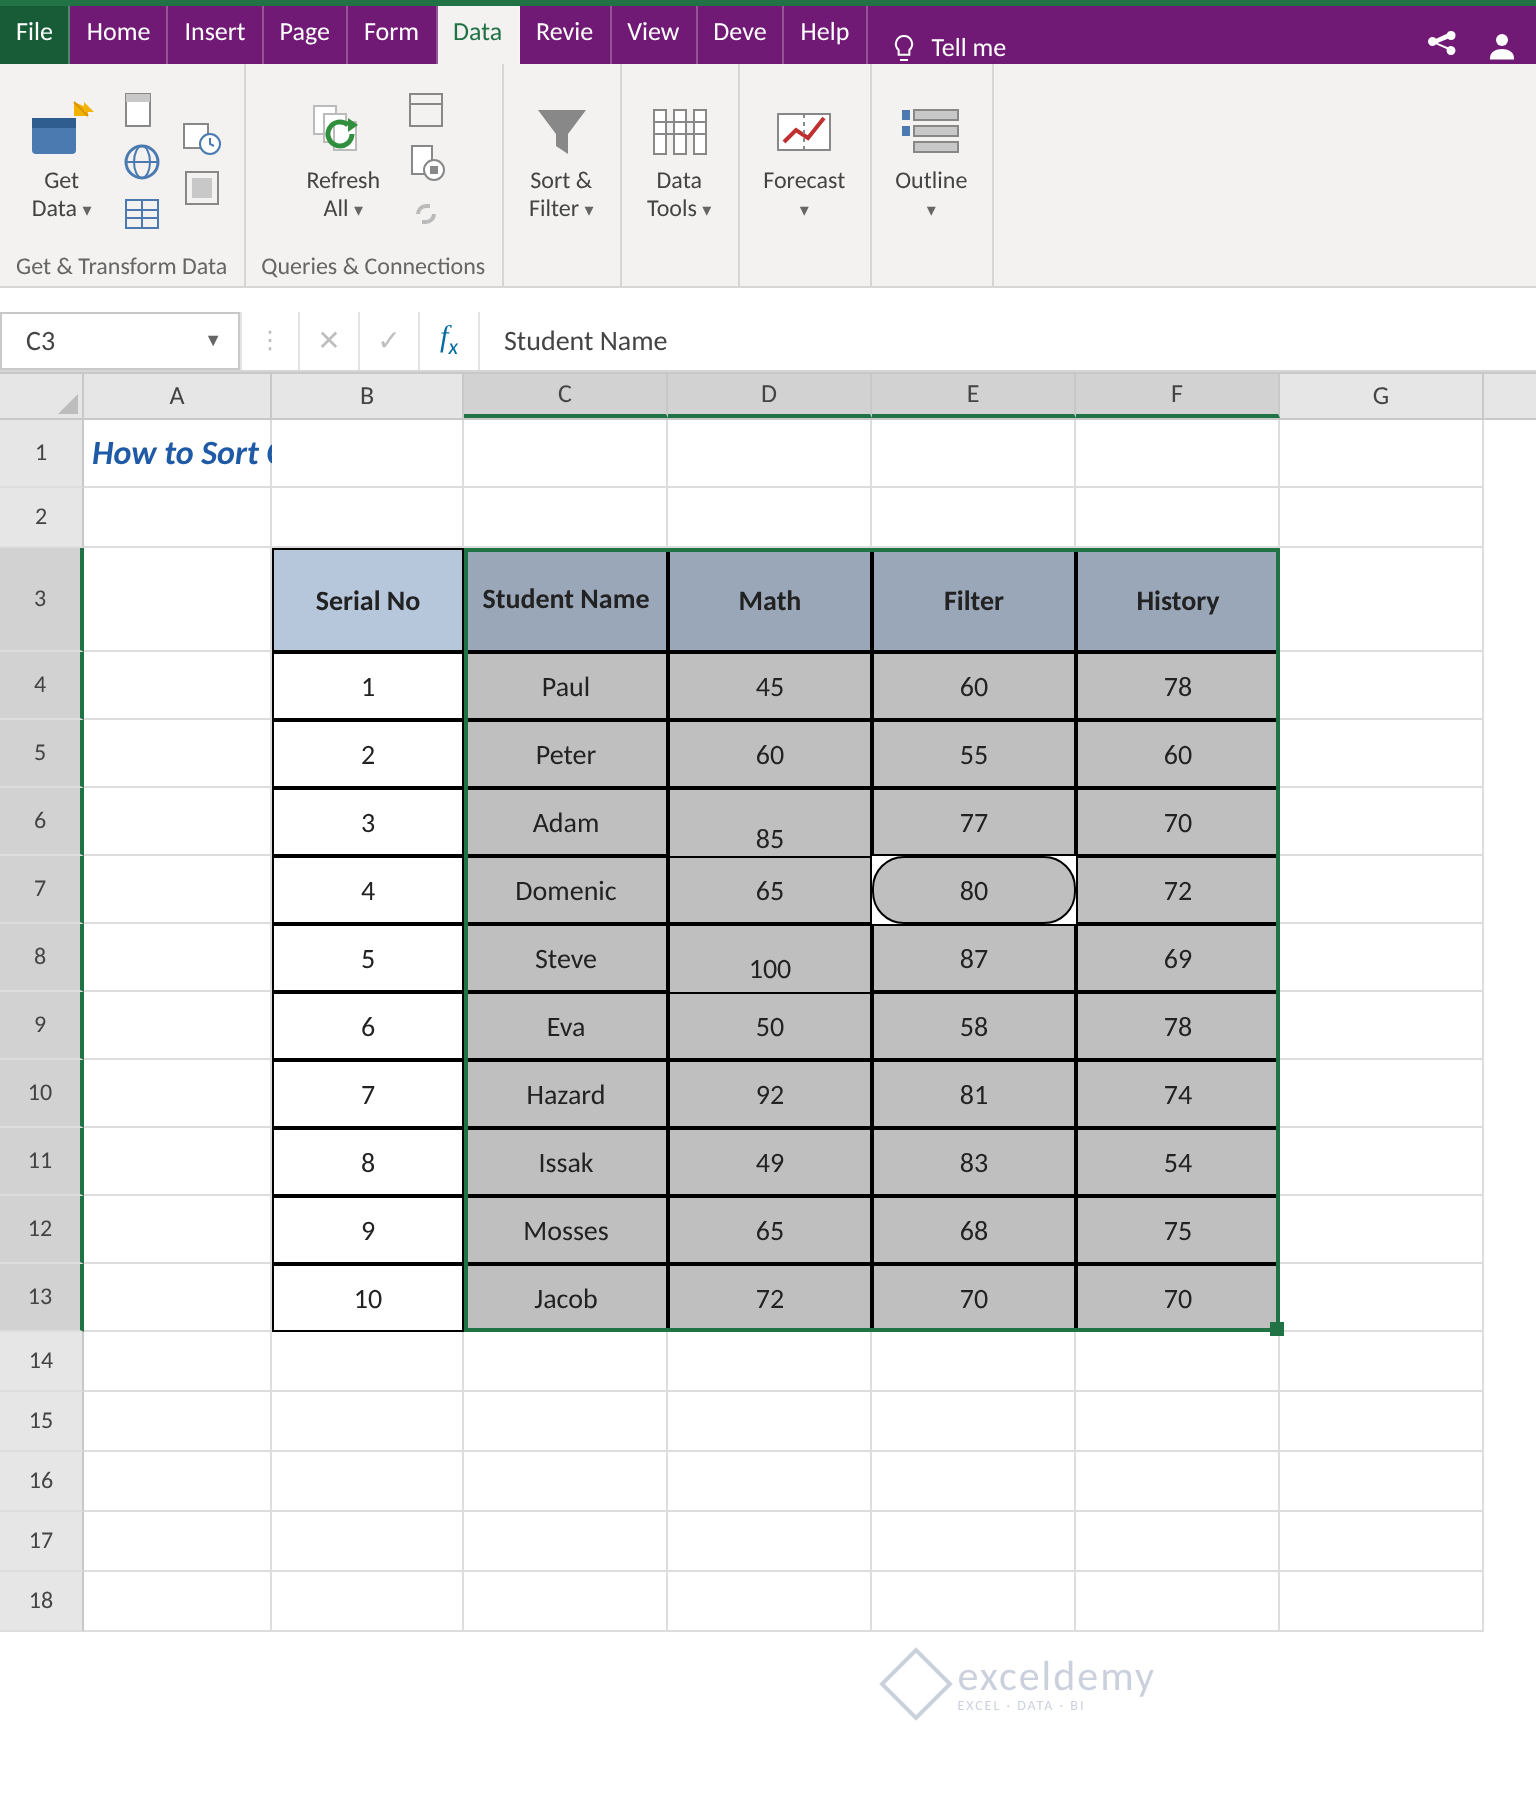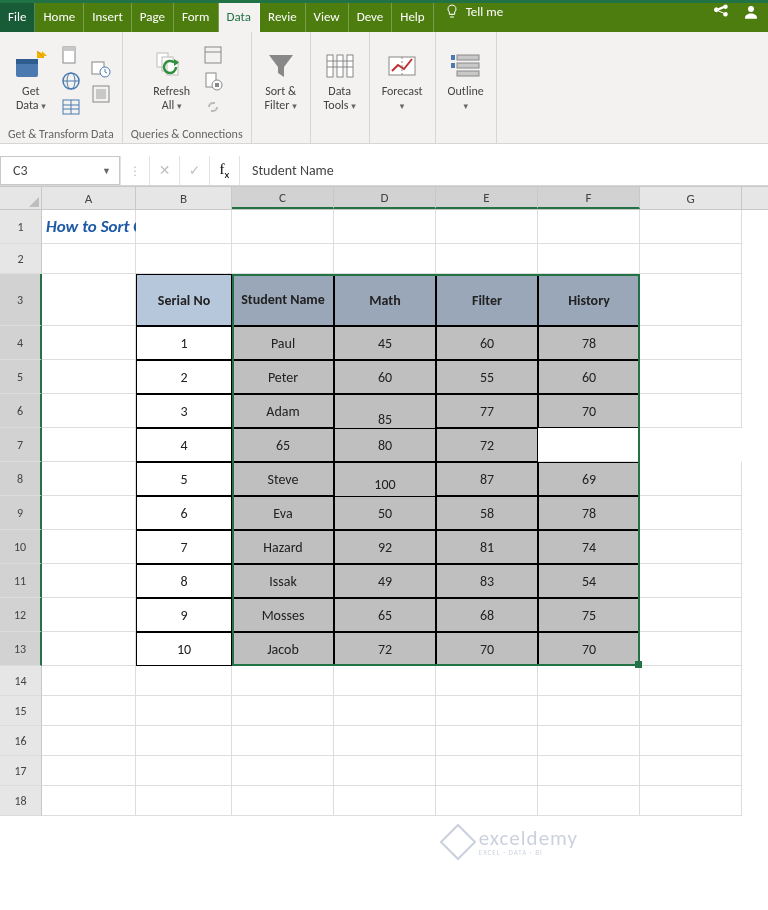--- a/index.html
+++ b/index.html
@@ -1,21 +1,21 @@
 <!DOCTYPE html>
 <html><head>
 <meta charset="utf-8">
 <style>
   * { box-sizing: border-box; margin: 0; padding: 0; font-family: "Segoe UI", Calibri, sans-serif; }
   body { width: 768px; height: 910px; background: #fff; position: relative; overflow: hidden; }
 
   
   .ribbon-tabs {
-    display: flex; align-items: flex-start; height: 32px;
-    background: #4d7c0f; color: #fff; font-size: 13px;
+    display: flex; align-items: flex-end; height: 32px;
+    background: #701a75; color: #fff; font-size: 13px;
     border-top: 3px solid #217346;
   }
   .ribbon-tabs .tab {
     padding: 6px 8px 0 8px; height: 100%; cursor: pointer;
     border-right: 1px solid rgba(255,255,255,.25);
     white-space: nowrap; overflow: hidden;
   }
   .ribbon-tabs .tab.file { background: #185c37; font-weight: 400; }
   .ribbon-tabs .tab.active { background: #f3f2f1; color: #217346; }
   .tellme-wrap { display: flex; align-items: center; gap: 6px; padding: 0 10px; color: #fff; }
@@ -53,21 +53,21 @@
     justify-content: space-between; padding: 0 8px 0 12px;
     border: 1px solid #c8c8c8; font-size: 14px; color: #444;
   }
   .nb-caret { font-size: 9px; color: #666; }
   .fx-controls { display: flex; align-items: center; gap: 0; height: 100%; }
   .fx-controls .btn {
     width: 30px; height: 100%; display: flex; align-items: center; justify-content: center;
     border-right: 1px solid #e3e3e3; color: #bfbfbf; font-size: 14px; cursor: pointer;
   }
   .fx-controls .btn.sep { border-left: 1px solid #e3e3e3; }
-  .fx-label { font-family: "Times New Roman", serif; font-size: 15px; color: #000000; }
+  .fx-label { font-style: italic; font-family: "Times New Roman", serif; font-size: 15px; color: #0369a1; }
   .formula-input {
     flex: 1; height: 100%; border: none; outline: none; font-size: 14px;
     padding: 0 12px; color: #444;
   }
 
   
   .sheet-wrap { position: relative; }
   .col-headers {
     display: grid;
     grid-template-columns: 42px 94px 96px 102px 102px 102px 102px 102px;
@@ -446,22 +446,23 @@
           <div class="cell tbl-cell" style="height: 34px;">3</div>
           <div class="cell tbl-cell sel" style="height: 34px;">Adam</div>
           <div class="cell tbl-cell sel" style="height: 50px;">85</div>
           <div class="cell tbl-cell sel" style="height: 34px;">77</div>
           <div class="cell tbl-cell sel" style="height: 34px;">70</div>
           <div class="cell" style="height: 34px;"></div>
         </div>
         <div class="cellrow" style="height: 34px;">
           <div class="cell" style="height: 34px;"></div>
           <div class="cell tbl-cell" style="height: 34px;">4</div>
+          <div class="cell tbl-cell sel" style="height: 34px;">Domenic</div>
           <div class="cell tbl-cell sel" style="height: 34px;">65</div>
-          <div class="cell tbl-cell sel" style="height: 34px;">80</div>
+          <div class="cell tbl-cell sel" style="height: 34px; border-radius: 16px;">80</div>
           <div class="cell tbl-cell sel" style="height: 34px;">72</div>
           <div class="cell" style="height: 34px;"></div>
         </div>
         <div class="cellrow" style="height: 34px;">
           <div class="cell" style="height: 34px;"></div>
           <div class="cell tbl-cell" style="height: 34px;">5</div>
           <div class="cell tbl-cell sel" style="height: 34px;">Steve</div>
           <div class="cell tbl-cell sel" style="height: 44px;">100</div>
           <div class="cell tbl-cell sel" style="height: 34px;">87</div>
           <div class="cell tbl-cell sel" style="height: 34px;">69</div>

